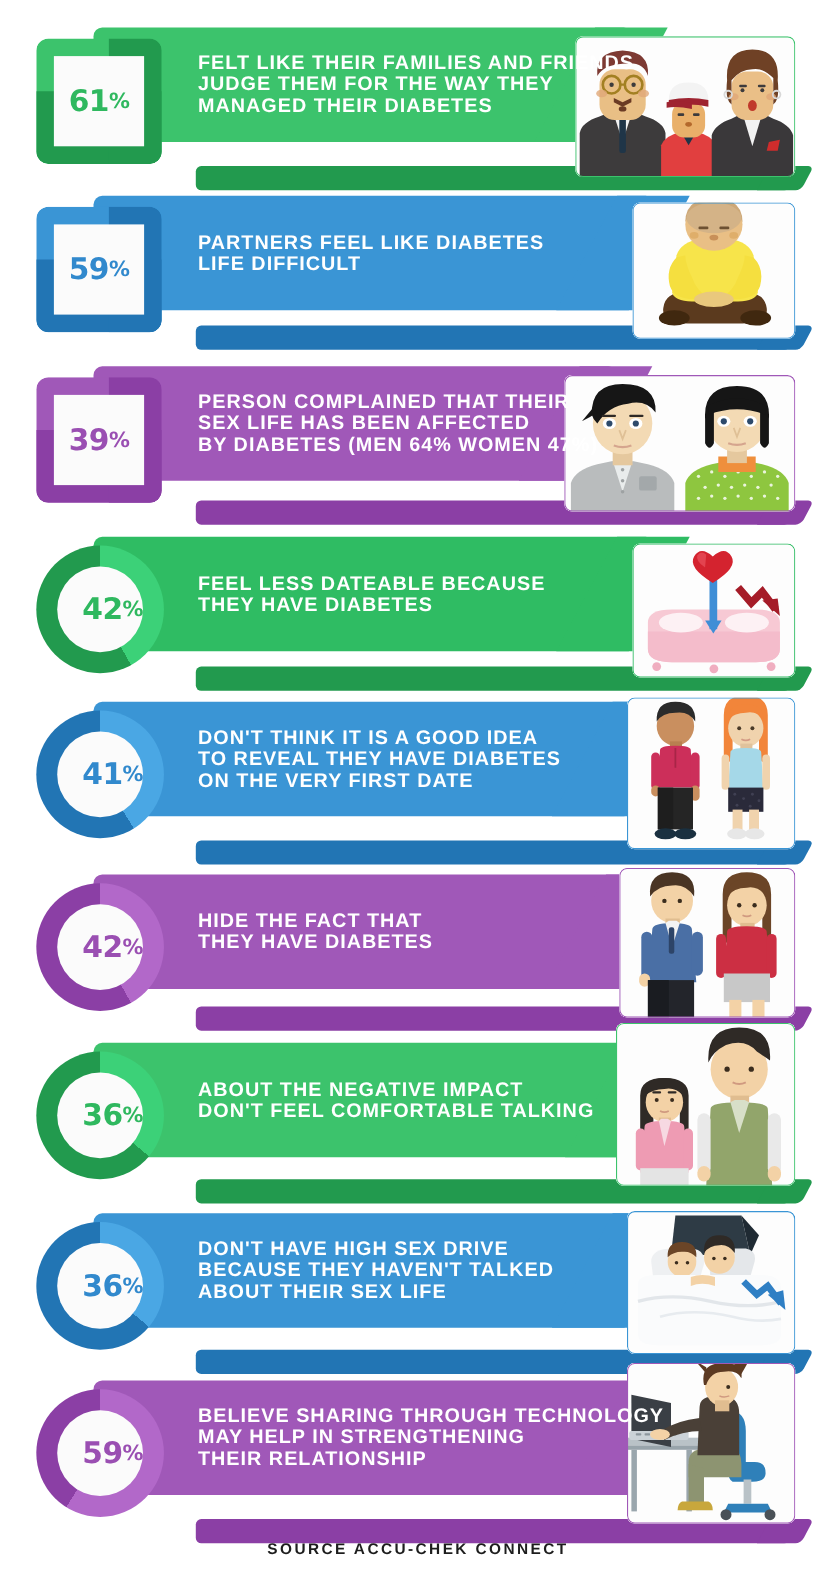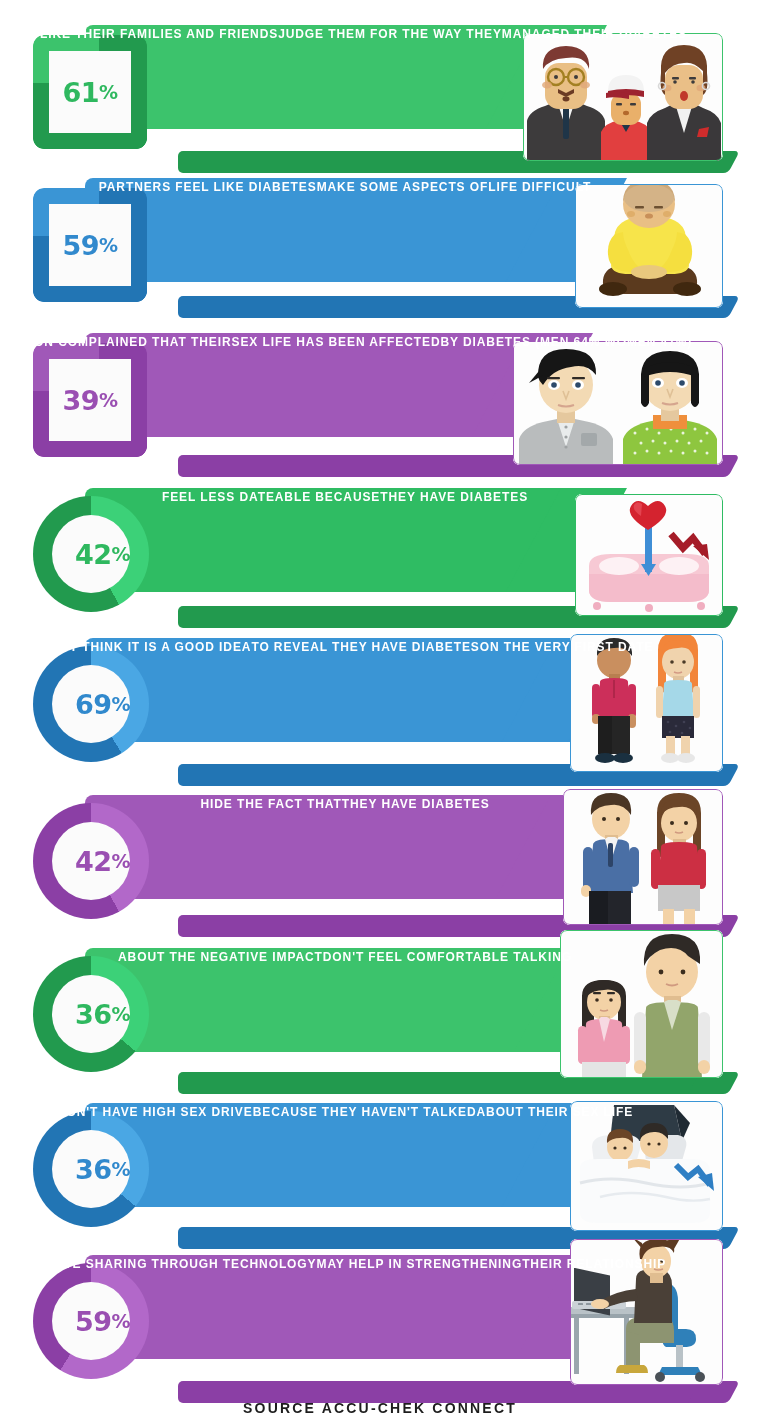--- a/index.html
+++ b/index.html
@@ -83,25 +83,25 @@
     pointer-events: none;
   }
 
   
   .bar-text {
     position: absolute;
     left: 180px;
     top: 0;
     height: 104px;
     display: flex;
-    flex-direction: row;
+    flex-direction: column;
     justify-content: center;
     color: #ffffff;
     font-weight: bold;
-    font-size: 12px;
+    font-size: 18px;
     letter-spacing: 0.9px;
     line-height: 19.5px;
     text-transform: uppercase;
     width: 330px;
   }
   .bar-text .tline { white-space: nowrap; }
 
   
   .badge-sq {
     position: absolute;
@@ -289,21 +289,20 @@
         <div class="frame-light" style="background:#3a95d5;"></div>
         <div class="frame-dark" style="background:#2275b4;"></div>
         <div class="frame-dark2" style="background:#2275b4;"></div>
         <div class="inner">
           <span class="pct" style="color:#3189cd;"><span>59</span><span class="sym">%</span></span>
         </div>
       </div>
 
       <div class="bar-text">
         <span class="tline">PARTNERS FEEL LIKE DIABETES</span>
-        <span class="tline">MAKE SOME ASPECTS OF</span>
         <span class="tline">LIFE DIFFICULT</span>
       </div>
     </div>
   </div>
 
   <div class="row" style="top:333px;height:150px;">
     <div class="row-inner">
       <div class="shadow-bar" style="top:122px;background:#8b3fa5;"></div>
       <div class="shadow-slant" style="left:694px;top:122px;background:#8b3fa5;"></div>
       <div class="bar" style="width:476px;background:#a058b8;"></div>
@@ -484,21 +483,21 @@
             <rect x="111" y="102" width="9" height="20" fill="#f0d3ad"></rect>
             <ellipse cx="100" cy="124" rx="9" ry="5" fill="#e7e7e7"></ellipse>
             <ellipse cx="116" cy="124" rx="9" ry="5" fill="#e7e7e7"></ellipse>
           </svg>
         </div>
         <div class="photo-border" style="border-color:#3a95d5;"></div>
       </div>
 
       <div class="badge-circ" style="background:conic-gradient(from 0deg, #4aa7e4 0deg 148deg, #2275b4 148deg 360deg);">
         <div class="hole">
-          <span class="pct" style="color:#3189cd;"><span>69</span><span class="sym">%</span></span>
+          <span class="pct" style="color:#3189cd;"><span>41</span><span class="sym">%</span></span>
         </div>
       </div>
 
       <div class="bar-text">
         <span class="tline">DON'T THINK IT IS A GOOD IDEA</span>
         <span class="tline">TO REVEAL THEY HAVE DIABETES</span>
         <span class="tline">ON THE VERY FIRST DATE</span>
       </div>
     </div>
   </div>

